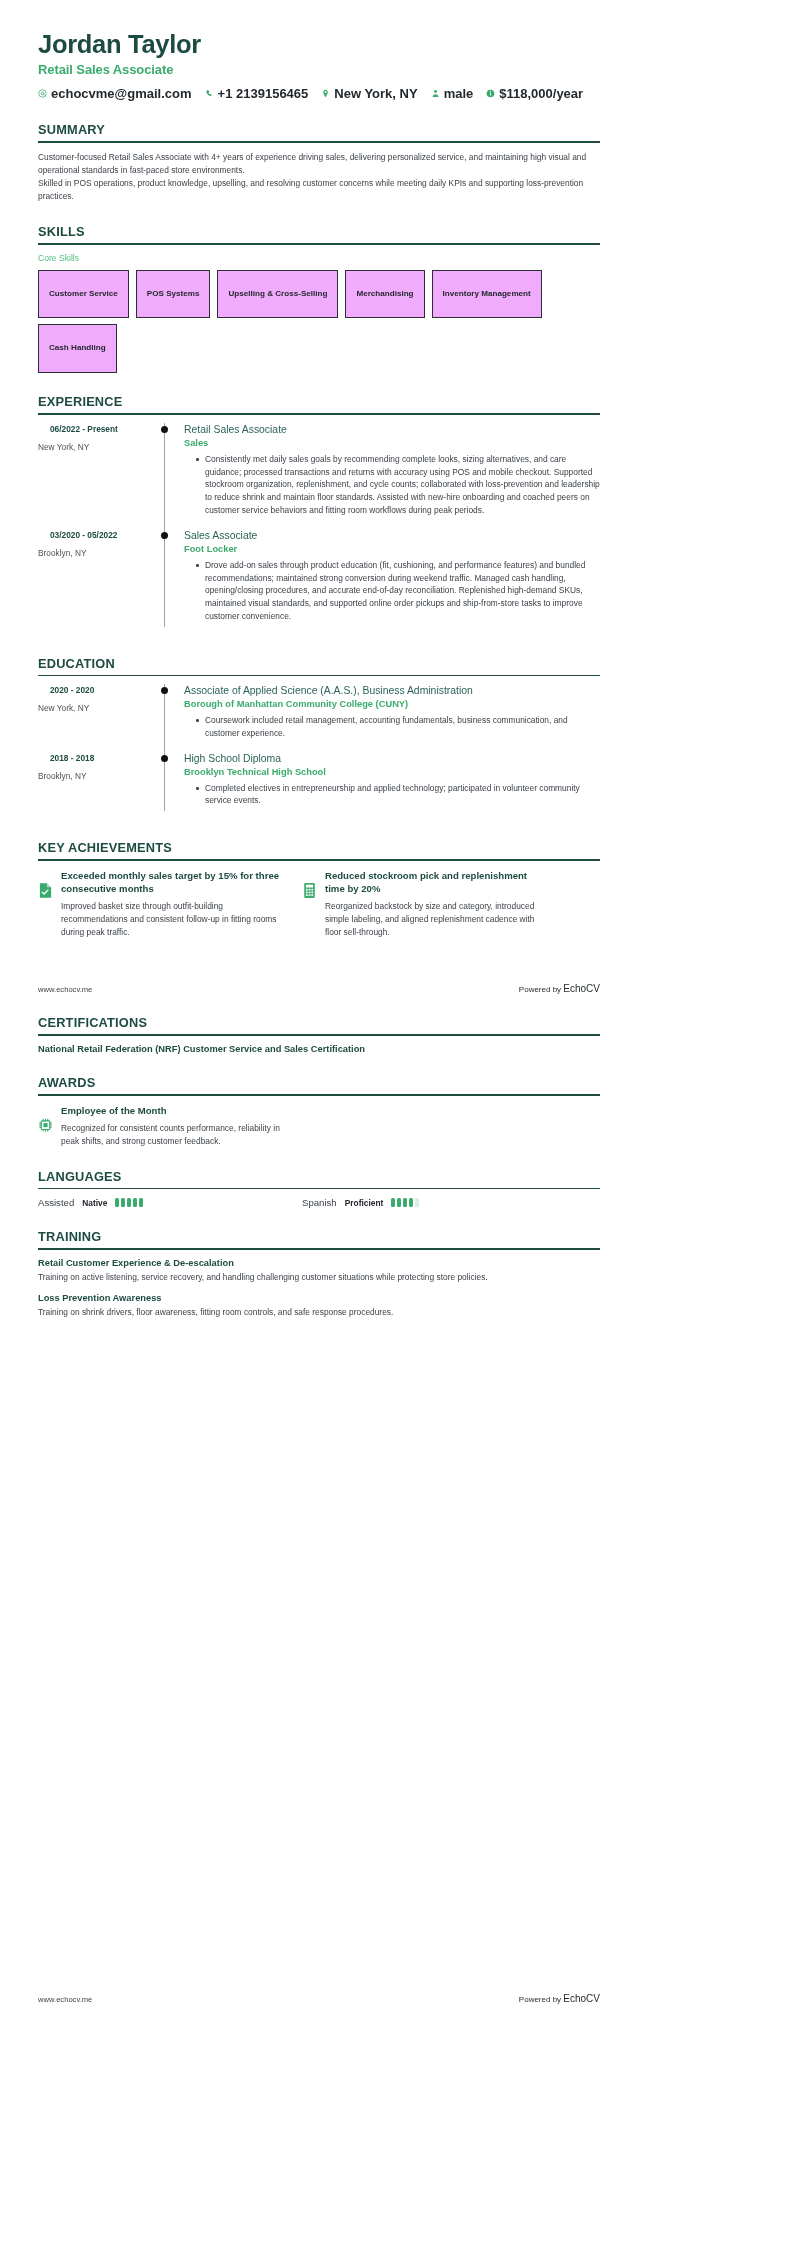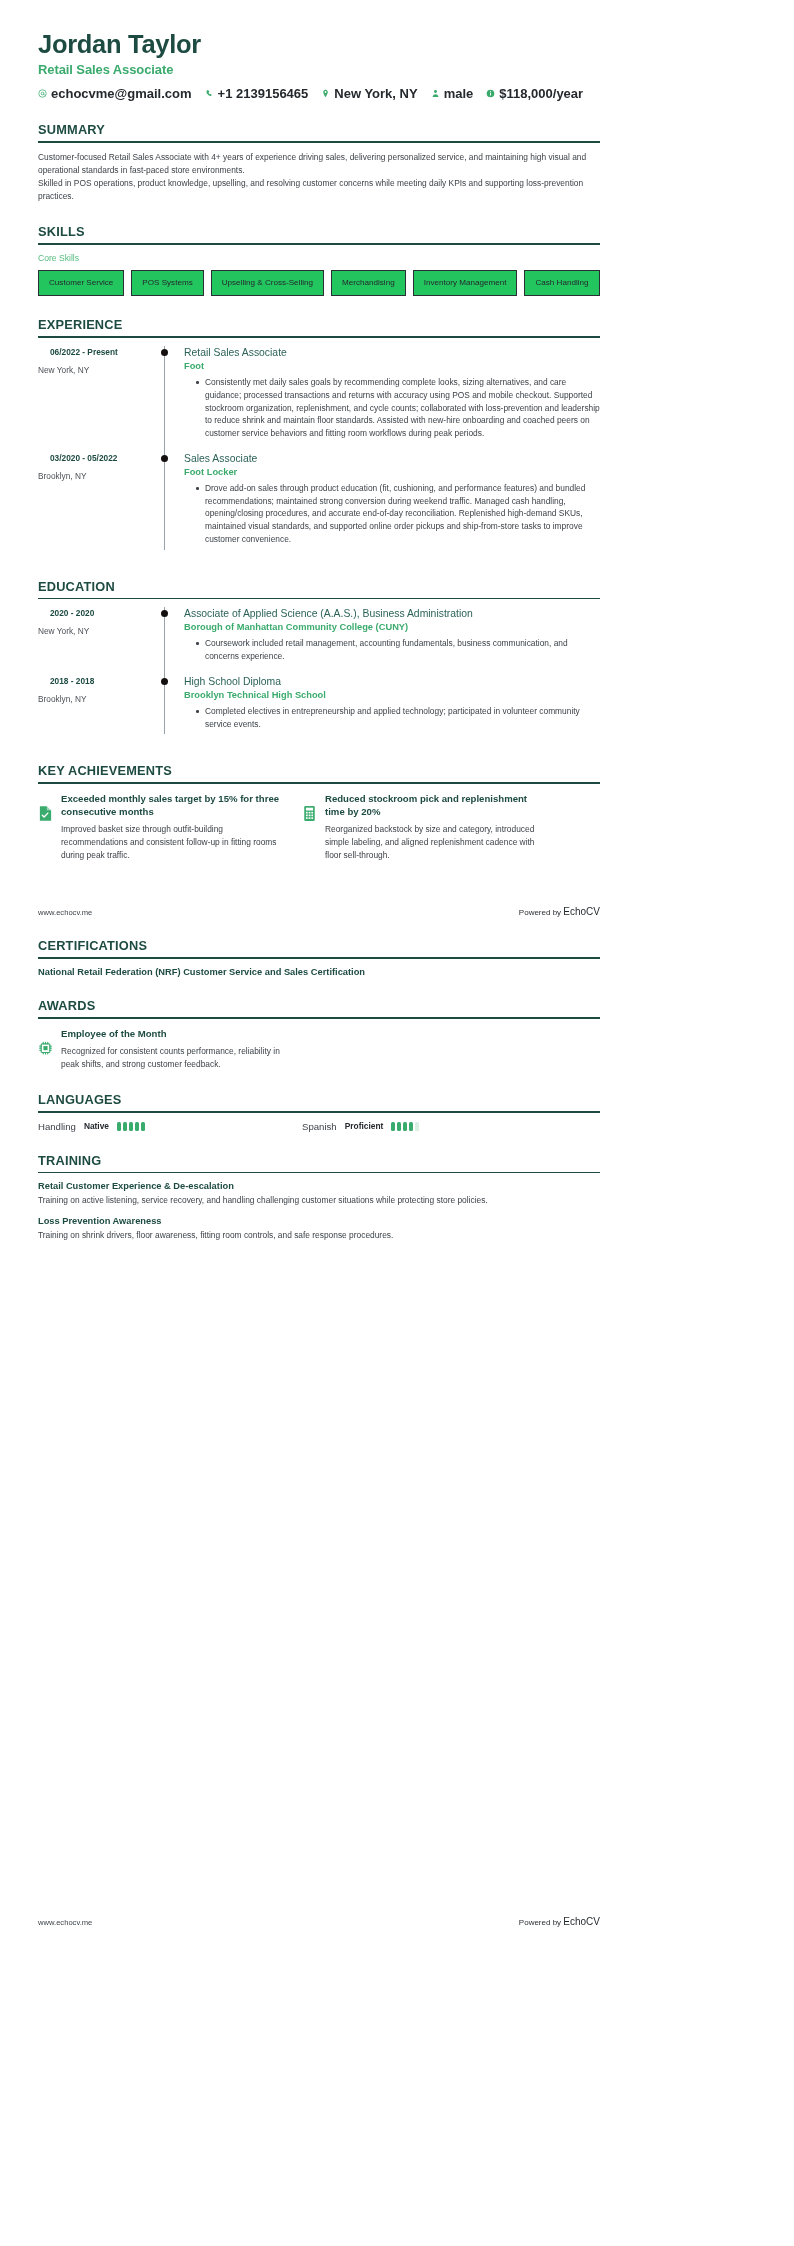--- a/index.html
+++ b/index.html
@@ -91,25 +91,25 @@
     color: #55bb7f;
     margin-bottom: 7px;
   }
   .chips {
     display: flex;
     flex-wrap: wrap;
     gap: 6px 7px;
   }
   .chip {
     border: 1px solid #2b2f33;
-    padding: 8px 10px;
+    padding: 19px 10px;
     font-size: 8.1px;
-    font-weight: normal;
+    font-weight: bold;
     color: #24292e;
-    background: #22c55e;
+    background: #f0abfc;
     white-space: nowrap;
     line-height: 1.1;
   }
 
   
   .entry {
     display: flex;
     position: relative;
   }
   .entry-left {
@@ -360,21 +360,21 @@
         <div class="entry-left">
           <div class="entry-dates">06/2022 - Present</div>
           <div class="entry-place">New York, NY</div>
         </div>
         <div class="entry-mid">
           <div class="tl-line"></div>
           <div class="tl-dot"></div>
         </div>
         <div class="entry-right">
           <div class="entry-role">Retail Sales Associate</div>
-          <div class="entry-org">Foot</div>
+          <div class="entry-org">Sales</div>
           <ul class="bullets">
             <li>Consistently met daily sales goals by recommending complete looks, sizing alternatives, and care guidance; processed transactions and returns with accuracy using POS and mobile checkout. Supported stockroom organization, replenishment, and cycle counts; collaborated with loss-prevention and leadership to reduce shrink and maintain floor standards. Assisted with new-hire onboarding and coached peers on customer service behaviors and fitting room workflows during peak periods.</li>
           </ul>
         </div>
       </div>
 
       <div class="entry last-entry">
         <div class="entry-left">
           <div class="entry-dates">03/2020 - 05/2022</div>
           <div class="entry-place">Brooklyn, NY</div>
@@ -403,21 +403,21 @@
           <div class="entry-place">New York, NY</div>
         </div>
         <div class="entry-mid">
           <div class="tl-line"></div>
           <div class="tl-dot"></div>
         </div>
         <div class="entry-right">
           <div class="entry-role">Associate of Applied Science (A.A.S.), Business Administration</div>
           <div class="entry-org">Borough of Manhattan Community College (CUNY)</div>
           <ul class="bullets">
-            <li>Coursework included retail management, accounting fundamentals, business communication, and concerns experience.</li>
+            <li>Coursework included retail management, accounting fundamentals, business communication, and customer experience.</li>
           </ul>
         </div>
       </div>
 
       <div class="entry last-entry">
         <div class="entry-left">
           <div class="entry-dates">2018 - 2018</div>
           <div class="entry-place">Brooklyn, NY</div>
         </div>
         <div class="entry-mid">
@@ -512,21 +512,21 @@
         </div>
       </div>
     </div>
 
     <div class="section">
       <div class="section-title">LANGUAGES</div>
       <div class="section-rule"></div>
       <div class="lang-grid">
 
         <div class="lang-col">
-          <span class="lang-name">Handling</span>
+          <span class="lang-name">Assisted</span>
           <span class="lang-level">Native</span>
           <span class="dots">
             <i class="dot"></i>
             <i class="dot"></i>
             <i class="dot"></i>
             <i class="dot"></i>
             <i class="dot"></i>
           </span>
         </div>
 

